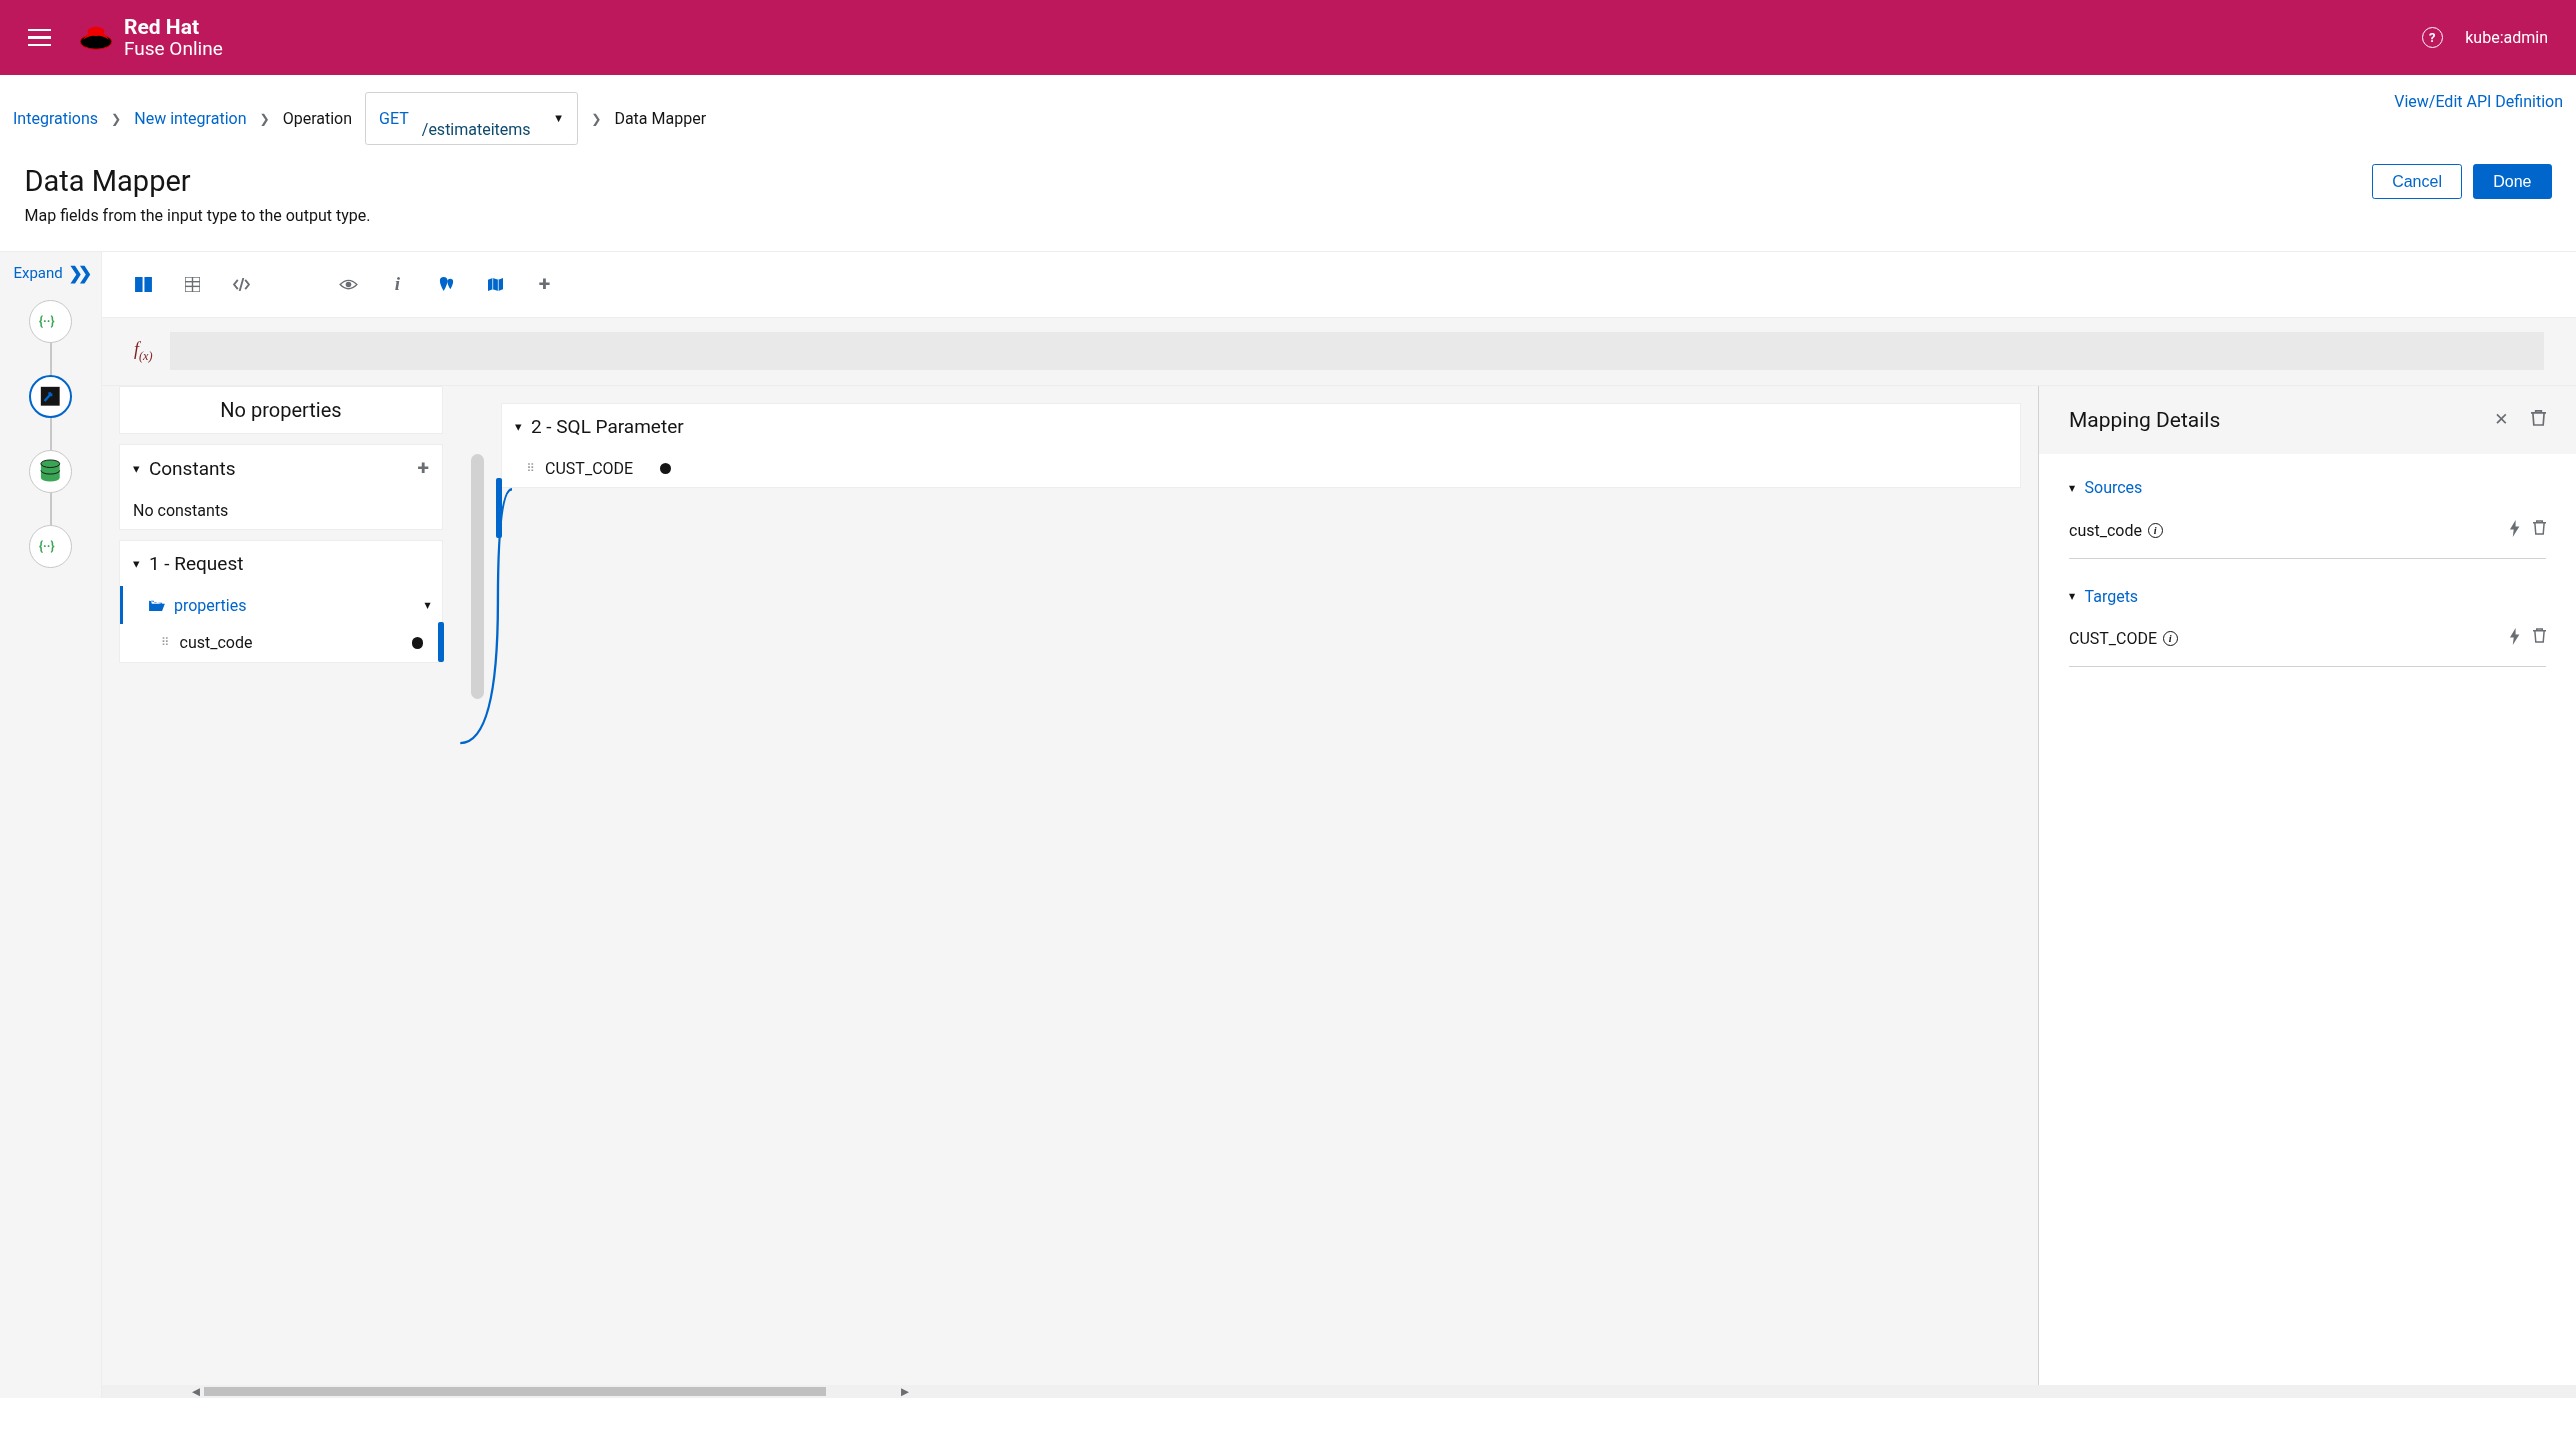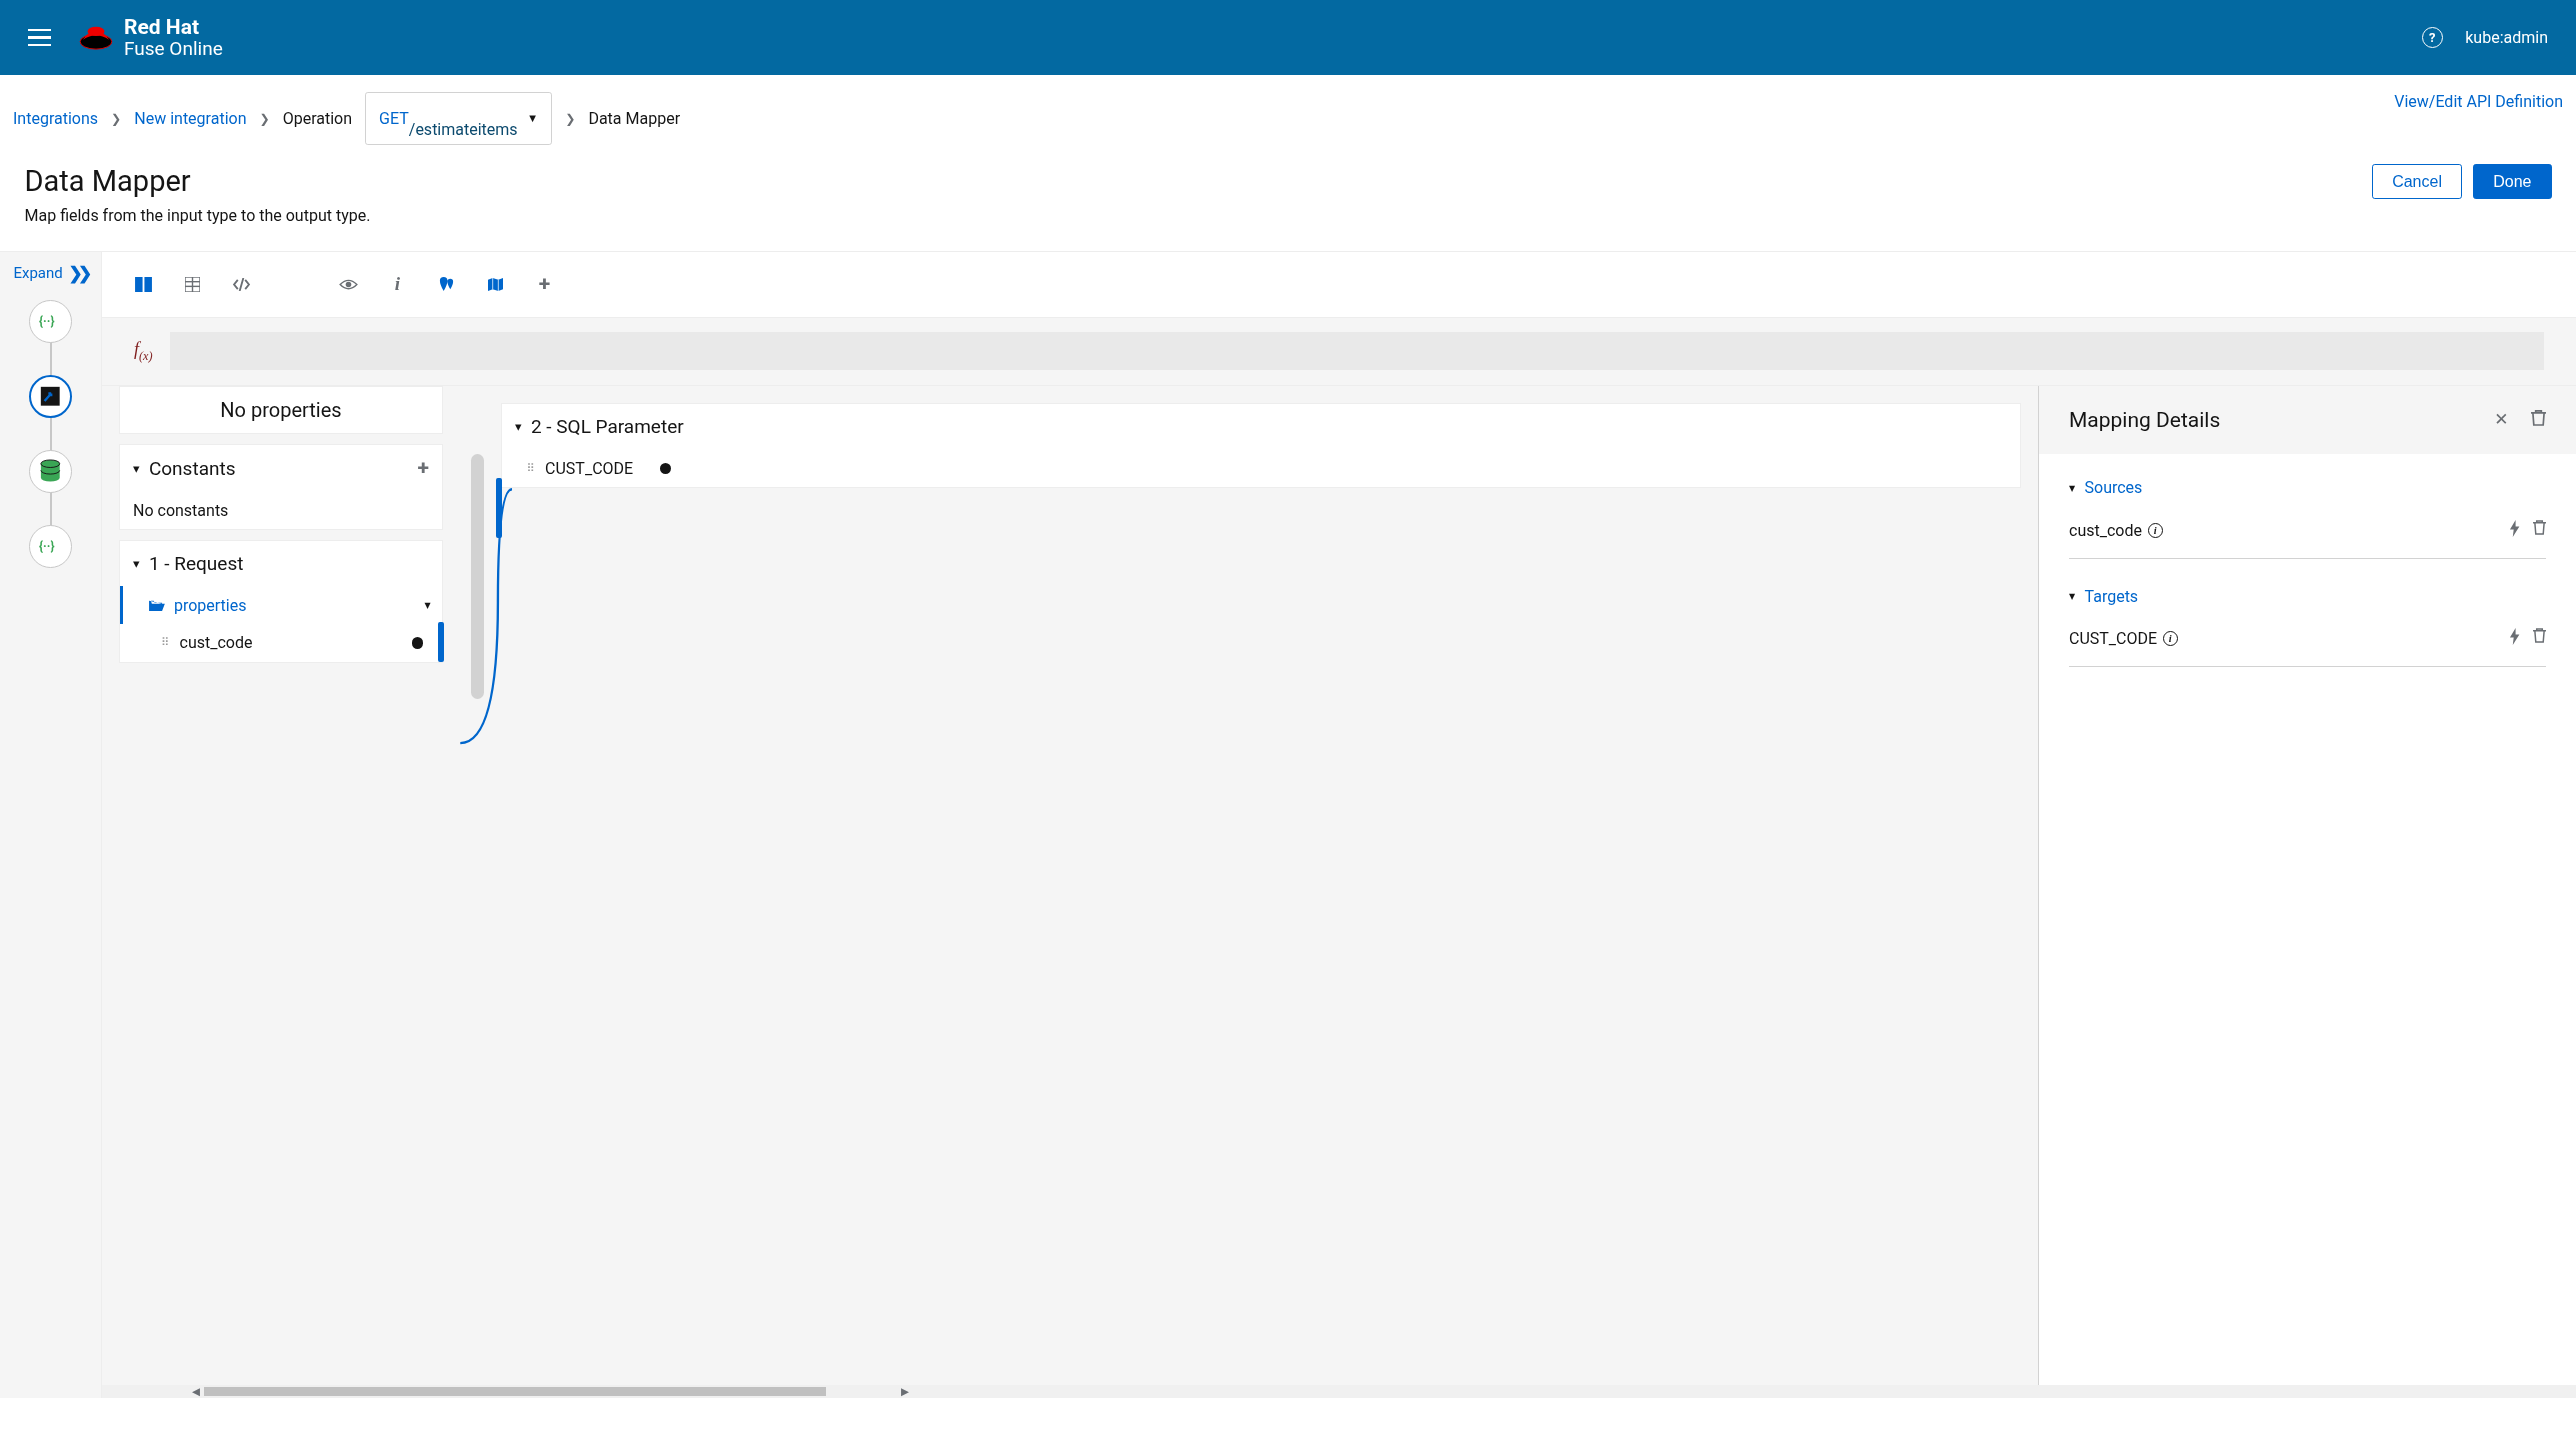--- a/index.html
+++ b/index.html
@@ -1,37 +1,37 @@
 <!DOCTYPE html>
 <html style="font-size:15px"><head>
   <meta charset="utf-8">
   <style>
     * { box-sizing: border-box; margin: 0; padding: 0; }
     body { font-family: -apple-system, BlinkMacSystemFont, "Segoe UI", Roboto, "Helvetica Neue", Arial, sans-serif; font-size: 15px; color: #151515; background: #fff; }
     
     
-    .top-banner { background: #0369a1; height: 75px; display: flex; align-items: center; padding: 0 28px; justify-content: space-between; }
+    .top-banner { background: #be185d; height: 75px; display: flex; align-items: center; padding: 0 28px; justify-content: space-between; }
     .banner-left { display: flex; align-items: center; gap: 26px; }
     .hamburger { cursor: pointer; display: flex; flex-direction: column; gap: 4.7px; }
     .hamburger span { display: block; width: 22.6px; height: 2.8px; background: #fff; }
     .brand { display: flex; align-items: center; gap: 9.4px; }
     .brand-text { color: #fff; line-height: 1.1; }
     .brand-line1 { font-weight: 700; font-size: 21px; }
     .brand-line2 { font-weight: 400; font-size: 19px; }
     .banner-right { display: flex; align-items: center; gap: 22.6px; color: #fff; }
     .help-circle { width: 21px; height: 21px; border: 1.9px solid #fff; border-radius: 50%; display: flex; align-items: center; justify-content: center; font-size: 13px; font-weight: 700; cursor: pointer; }
     .user-label { font-size: 16px; }
     
     
     .crumb-row { padding: 17px 13px 0; display: flex; align-items: flex-start; justify-content: space-between; }
     .crumbs { display: flex; align-items: center; gap: 13px; font-size: 16px; }
     .crumbs a { color: #0066cc; text-decoration: none; cursor: pointer; }
     .crumbs .sep { color: #6a6e73; font-size: 12.2px; }
     .crumbs .plain { color: #151515; }
-    .op-select { border: 0.9px solid #d2d2d2; border-radius: 2.8px; padding: 5.7px 13px; display: flex; align-items: center; gap: 0; cursor: pointer; }
+    .op-select { border: 0.9px solid #d2d2d2; border-radius: 2.8px; padding: 5.7px 13px; display: flex; align-items: center; gap: 13px; cursor: pointer; }
     .op-select .method { color: #0066cc; }
     .op-select .path { color: #0c4a6e; margin-top: 21px; }
     .api-link { color: #0066cc; font-size: 16px; text-decoration: none; cursor: pointer; }
     
     
     .title-row { padding: 19px 24.5px 26px; display: flex; justify-content: space-between; align-items: flex-start; border-bottom: 0.9px solid #ededed; }
     .title-left h1 { font-size: 29px; font-weight: 400; margin-bottom: 7.5px; }
     .title-left p { font-size: 16px; color: #151515; }
     .title-actions { display: flex; gap: 11.3px; }
     .btn { font-size: 16px; padding: 7.5px 19px; border-radius: 2.8px; cursor: pointer; border: 0.9px solid; }

